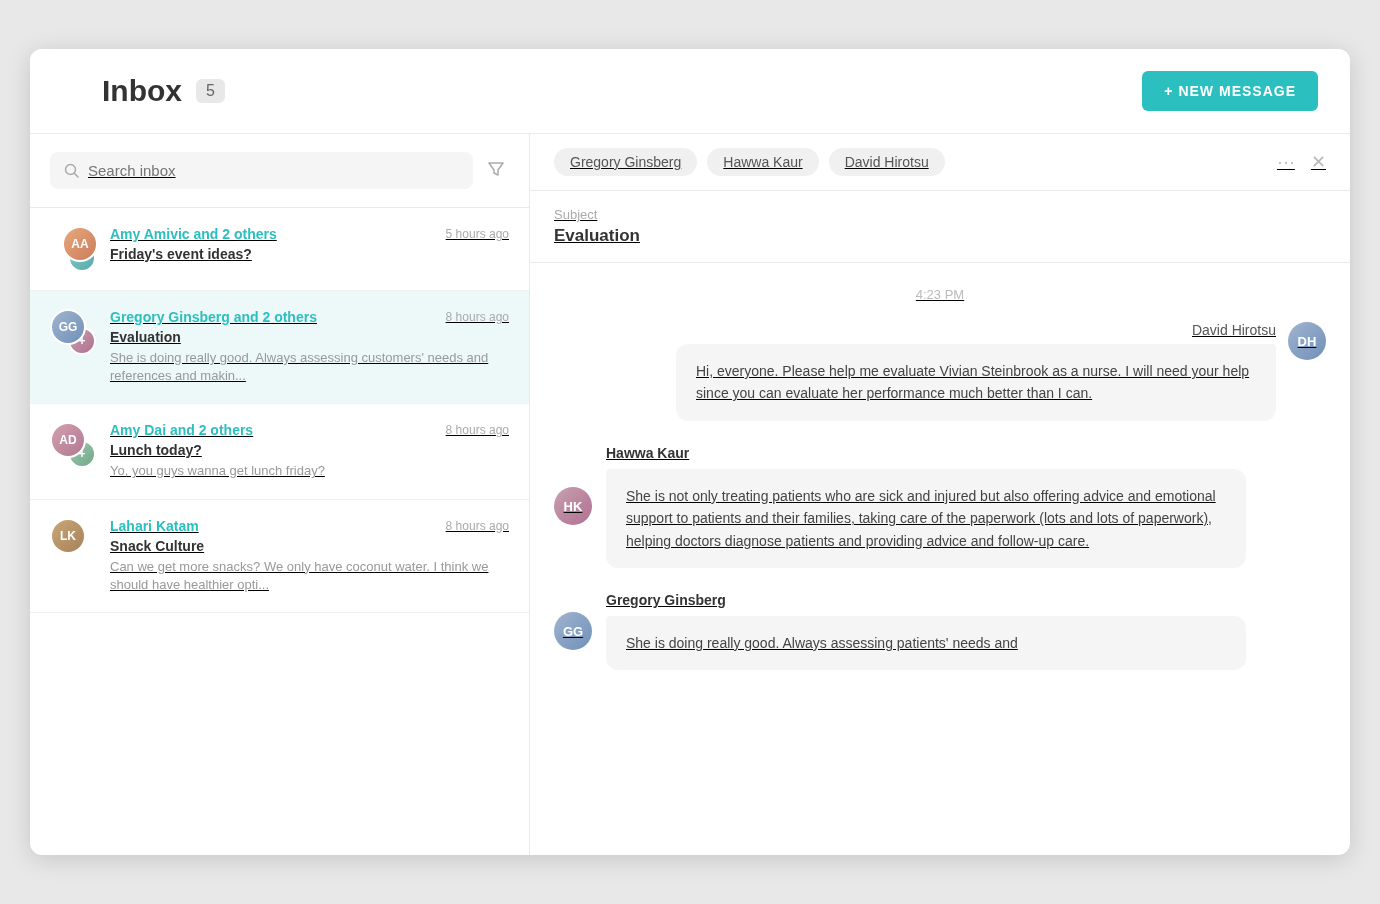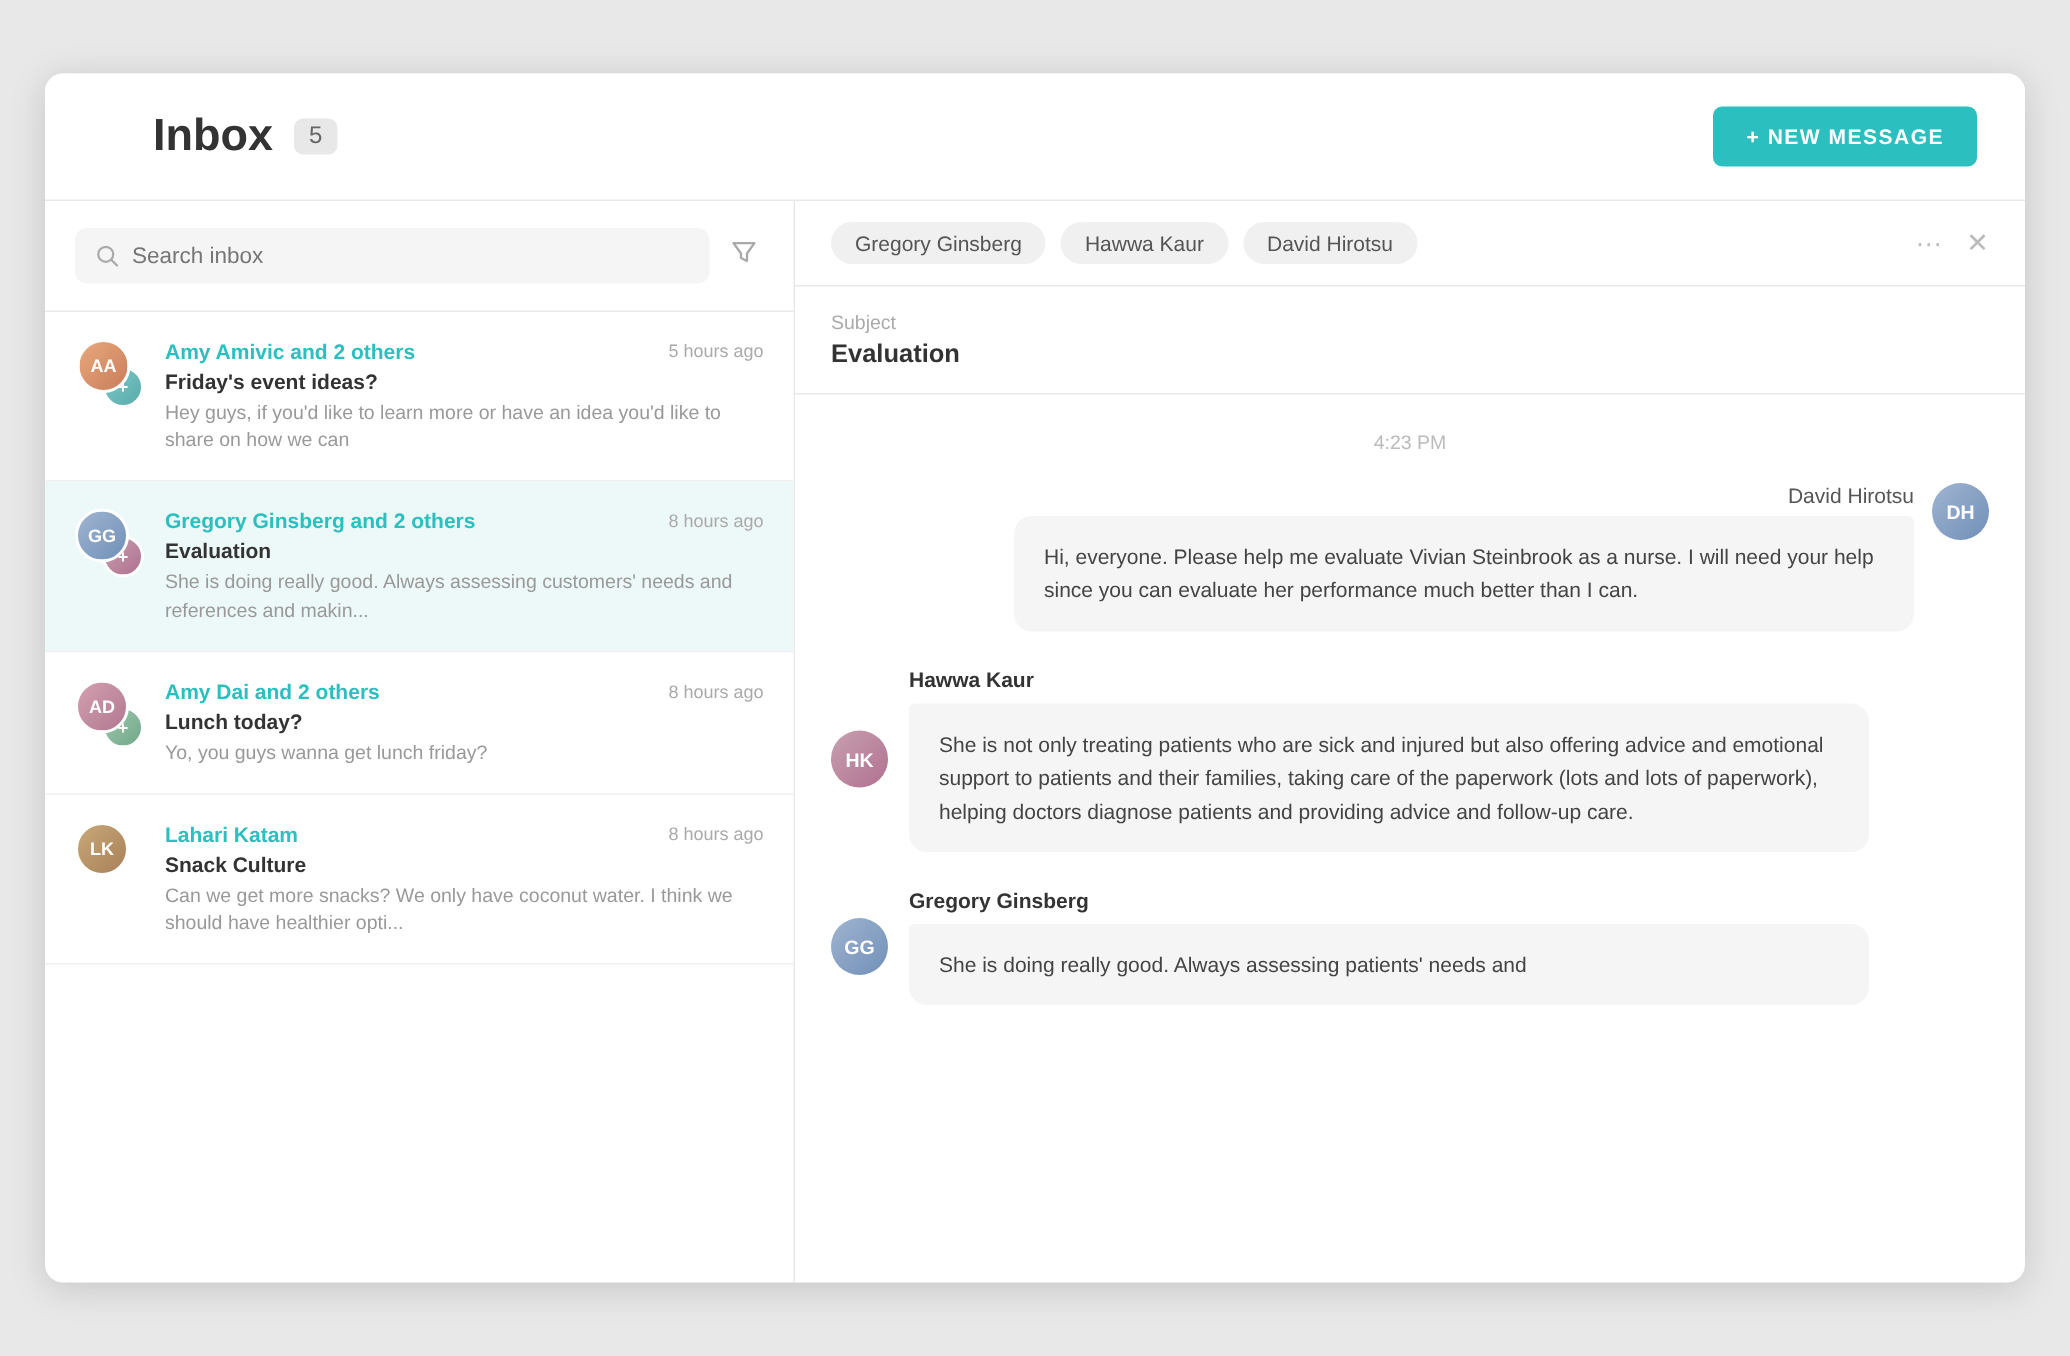--- a/index.html
+++ b/index.html
@@ -58,20 +58,21 @@
       cursor: pointer;
       display: flex;
       align-items: center;
       gap: 8px;
       text-transform: uppercase;
     }
     
     .main-layout {
       display: flex;
       height: 721px;
+      text-decoration: underline;
     }
     
     .left-panel {
       width: 500px;
       border-right: 1px solid #e9e9e9;
       display: flex;
       flex-direction: column;
       flex-shrink: 0;
     }
     .search-bar-area {
@@ -135,21 +136,21 @@
       border-radius: 50%;
       display: flex;
       align-items: center;
       justify-content: center;
       font-size: 12px;
       font-weight: 600;
       color: #fff;
       overflow: hidden;
       position: absolute;
     }
-    .av1-main { background: linear-gradient(135deg, #e8a87c, #c97d5a); top:0; left:1px; width:36px; height:36px; z-index:2; border:2px solid #fff; }
+    .av1-main { background: linear-gradient(135deg, #e8a87c, #c97d5a); top:0; left:12px; width:36px; height:36px; z-index:2; border:2px solid #fff; }
     .av1-sec  { background: linear-gradient(135deg, #7ec8c8, #5aabab); bottom:0; right:0; width:28px; height:28px; z-index:1; border:2px solid #fff; }
     .av2-main { background: linear-gradient(135deg, #a0b4d0, #7090b8); top:0; left:0; width:36px; height:36px; z-index:2; border:2px solid #fff; }
     .av2-sec  { background: linear-gradient(135deg, #c8a0b0, #b07090); bottom:0; right:0; width:28px; height:28px; z-index:1; border:2px solid #fff; }
     .av3-main { background: linear-gradient(135deg, #d4a0b0, #b07890); top:0; left:0; width:36px; height:36px; z-index:2; border:2px solid #fff; }
     .av3-sec  { background: linear-gradient(135deg, #a0c8b0, #70a888); bottom:0; right:0; width:28px; height:28px; z-index:1; border:2px solid #fff; }
     .av4-main { background: linear-gradient(135deg, #c8a878, #a88058); top:0; left:0; width:36px; height:36px; z-index:2; border:2px solid #fff; }
     .message-content {
       flex: 1;
       min-width: 0;
     }
@@ -355,21 +356,20 @@
           <div class="avatar-stack">
             <div class="av-circle av1-main">AA</div>
             <div class="av-circle av1-sec">+</div>
           </div>
           <div class="message-content">
             <div class="message-header">
               <span class="message-sender">Amy Amivic and 2 others</span>
               <span class="message-time">5 hours ago</span>
             </div>
             <div class="message-subject">Friday's event ideas?</div>
-            <div class="message-preview">Hey guys, if you'd like to learn more or have an idea  you'd like to share on how we can</div>
           </div>
         </div>
 
         <div class="message-item active">
           <div class="avatar-stack">
             <div class="av-circle av2-main">GG</div>
             <div class="av-circle av2-sec">+</div>
           </div>
           <div class="message-content">
             <div class="message-header">

